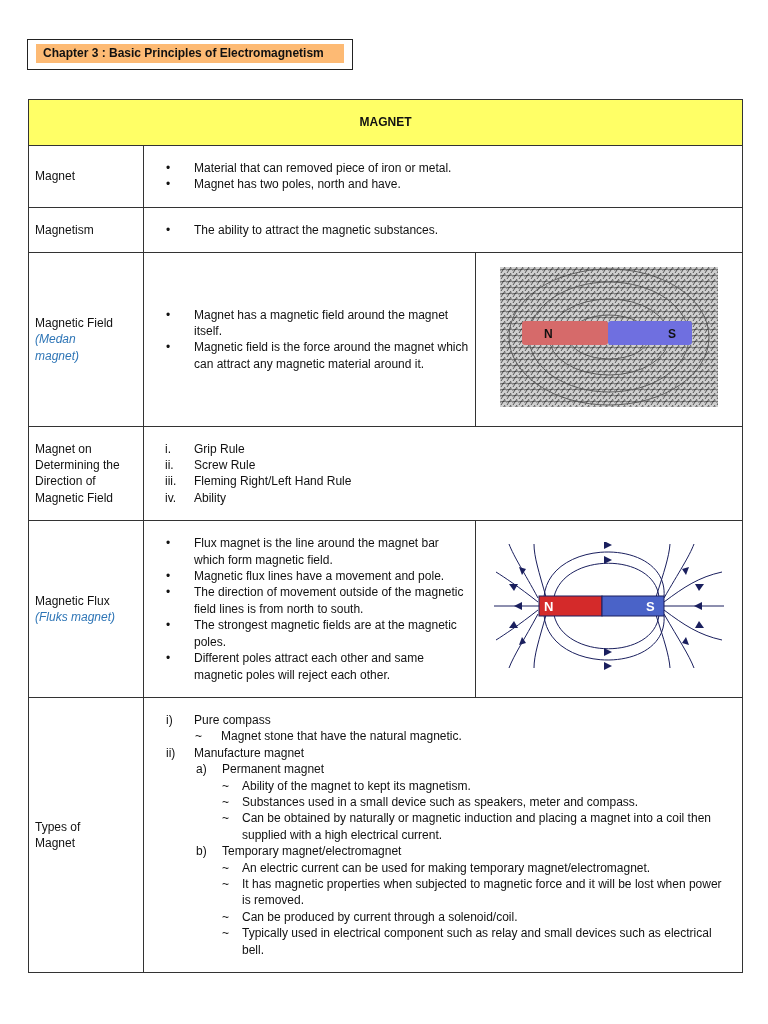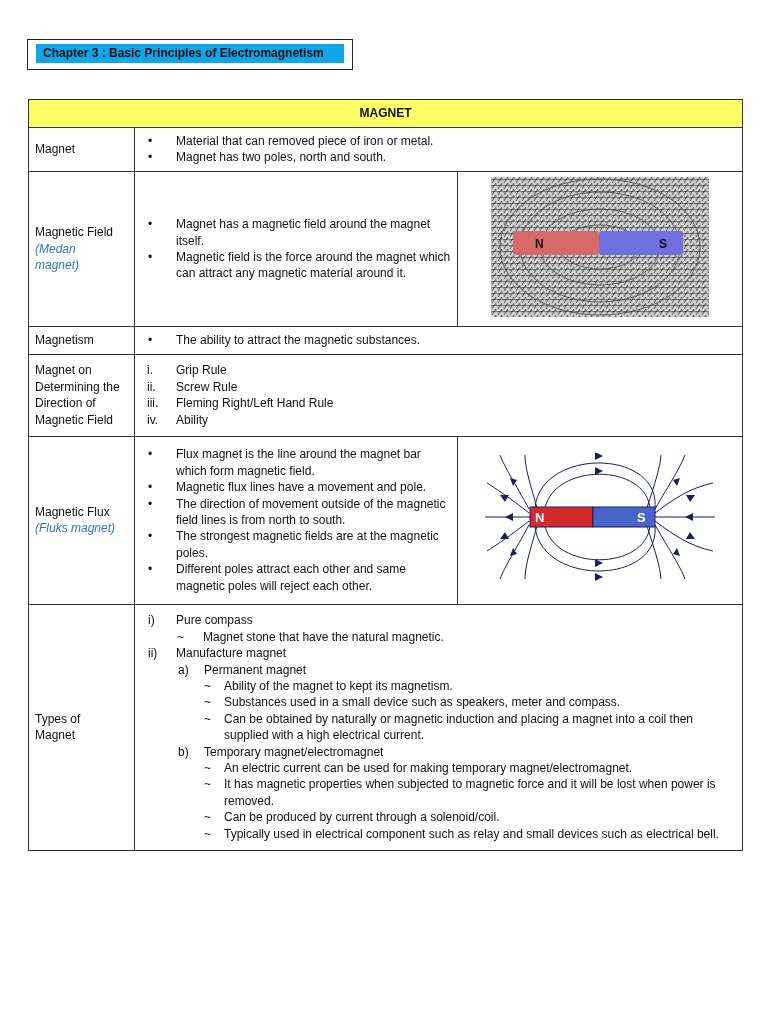--- a/index.html
+++ b/index.html
@@ -7,28 +7,28 @@
     width: 768px; height: 1024px; background: #ffffff;
     font-family: "Liberation Sans", sans-serif; color: #111;
     position: relative; overflow: hidden;
   }
   .title-box {
     position: absolute; left: 27px; top: 39px; width: 326px; height: 31px;
     border: 1.5px solid #222; box-sizing: border-box;
   }
   .title-inner {
     position: absolute; left: 8px; top: 4px; right: 8px; height: 19px;
-    background: #0ea5e9; font-weight: bold; font-size: 12px; line-height: 19px;
+    background: #fdba74; font-weight: bold; font-size: 12px; line-height: 19px;
     padding-left: 7px;
   }
   table.main {
     position: absolute; left: 28px; top: 99px; width: 715px;
     border-collapse: collapse; font-size: 12px; line-height: 16.4px;
   }
-  table.main td { border: 1px solid #333; vertical-align: middle; padding: 5px; }
+  table.main td { border: 1px solid #333; vertical-align: middle; padding: 14px; }
   .hdr { background: #ffff66; text-align: center; font-weight: bold; height: 17px; line-height: 17px; }
   td.term { width: 94px; padding-left: 6px !important; }
   .italic-blue { color: #2e75b6; font-style: italic; }
   ul.bl { list-style: none; margin: 0; padding: 0; }
   ul.bl li { position: relative; padding-left: 36px; }
   ul.bl li .b { position: absolute; left: 8px; top: 0; }
   ol.rl { list-style: none; margin: 0; padding: 0; }
   ol.rl li { position: relative; padding-left: 36px; }
   ol.rl li .n { position: absolute; left: 7px; }
   .types { padding: 2px 0 2px 0; }
@@ -53,25 +53,34 @@
   <tbody>
       <tr>
     <td colspan="3" class="hdr">MAGNET</td>
   </tr>
 
   <tr style="height:33px">
     <td class="term">Magnet</td>
     <td colspan="2">
       <ul class="bl">
         <li><span class="b">•</span><span>Material that can removed piece of iron or metal.</span></li>
-        <li><span class="b">•</span><span>Magnet has two poles, north and south.</span></li>
-      </ul>
-    </td>
-  </tr>
-
+        <li><span class="b">•</span><span>Magnet has two poles, north and have.</span></li>
+      </ul>
+    </td>
+  </tr>
+
+
+  <tr style="height:17px">
+    <td class="term">Magnetism</td>
+    <td colspan="2">
+      <ul class="bl">
+        <li><span class="b">•</span><span>The ability to attract the magnetic substances.</span></li>
+      </ul>
+    </td>
+  </tr>
 
   <tr style="height:153px">
     <td class="term">
       <div>Magnetic Field</div>
       <div class="italic-blue" style="width:70px">(Medan magnet)</div>
     </td>
     <td style="width:313px; padding-right:4px;">
       <ul class="bl">
         <li><span class="b">•</span><span>Magnet has a magnetic field around the magnet itself.</span></li>
         <li><span class="b">•</span><span>Magnetic field is the force around the magnet which can attract any magnetic material around it.</span></li>
@@ -90,29 +99,20 @@
           <ellipse cx="109" cy="70" rx="40" ry="22"></ellipse>
           <ellipse cx="109" cy="70" rx="60" ry="38"></ellipse>
           <ellipse cx="109" cy="70" rx="80" ry="55"></ellipse>
           <ellipse cx="109" cy="70" rx="100" ry="68"></ellipse>
         </g>
         <rect x="22" y="54" width="86" height="24" rx="3" fill="#d66a6a"></rect>
         <rect x="108" y="54" width="84" height="24" rx="3" fill="#6f6fe0"></rect>
         <text x="44" y="71" font-family="Liberation Sans, sans-serif" font-weight="bold" font-size="12" fill="#111">N</text>
         <text x="168" y="71" font-family="Liberation Sans, sans-serif" font-weight="bold" font-size="12" fill="#111">S</text>
       </svg>
-    </td>
-  </tr>
-
-  <tr style="height:17px">
-    <td class="term">Magnetism</td>
-    <td colspan="2">
-      <ul class="bl">
-        <li><span class="b">•</span><span>The ability to attract the magnetic substances.</span></li>
-      </ul>
     </td>
   </tr>
 
   <tr style="height:82px">
     <td class="term">Magnet on Determining the Direction of Magnetic Field</td>
     <td colspan="2">
       <ol class="rl">
         <li><span class="n">i.</span><span>Grip Rule</span></li>
         <li><span class="n">ii.</span><span>Screw Rule</span></li>
         <li><span class="n">iii.</span><span>Fleming Right/Left Hand Rule</span></li>

